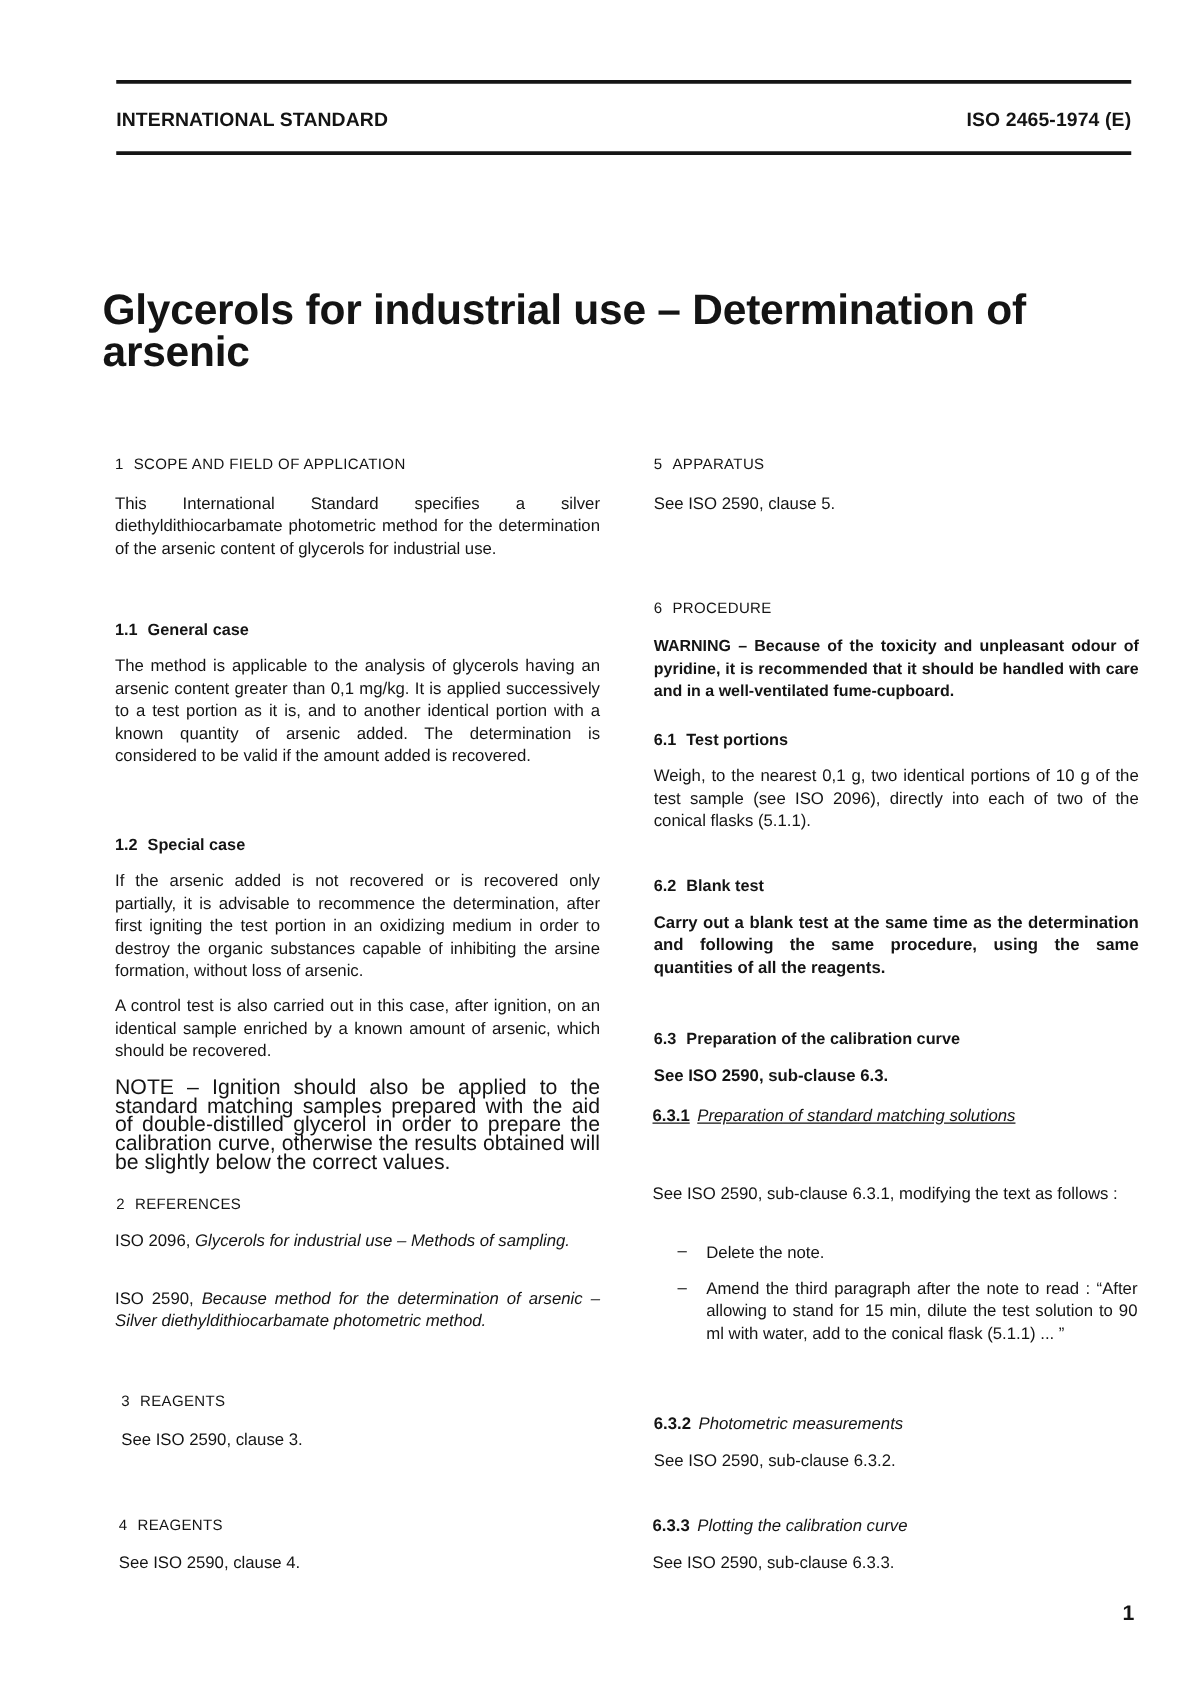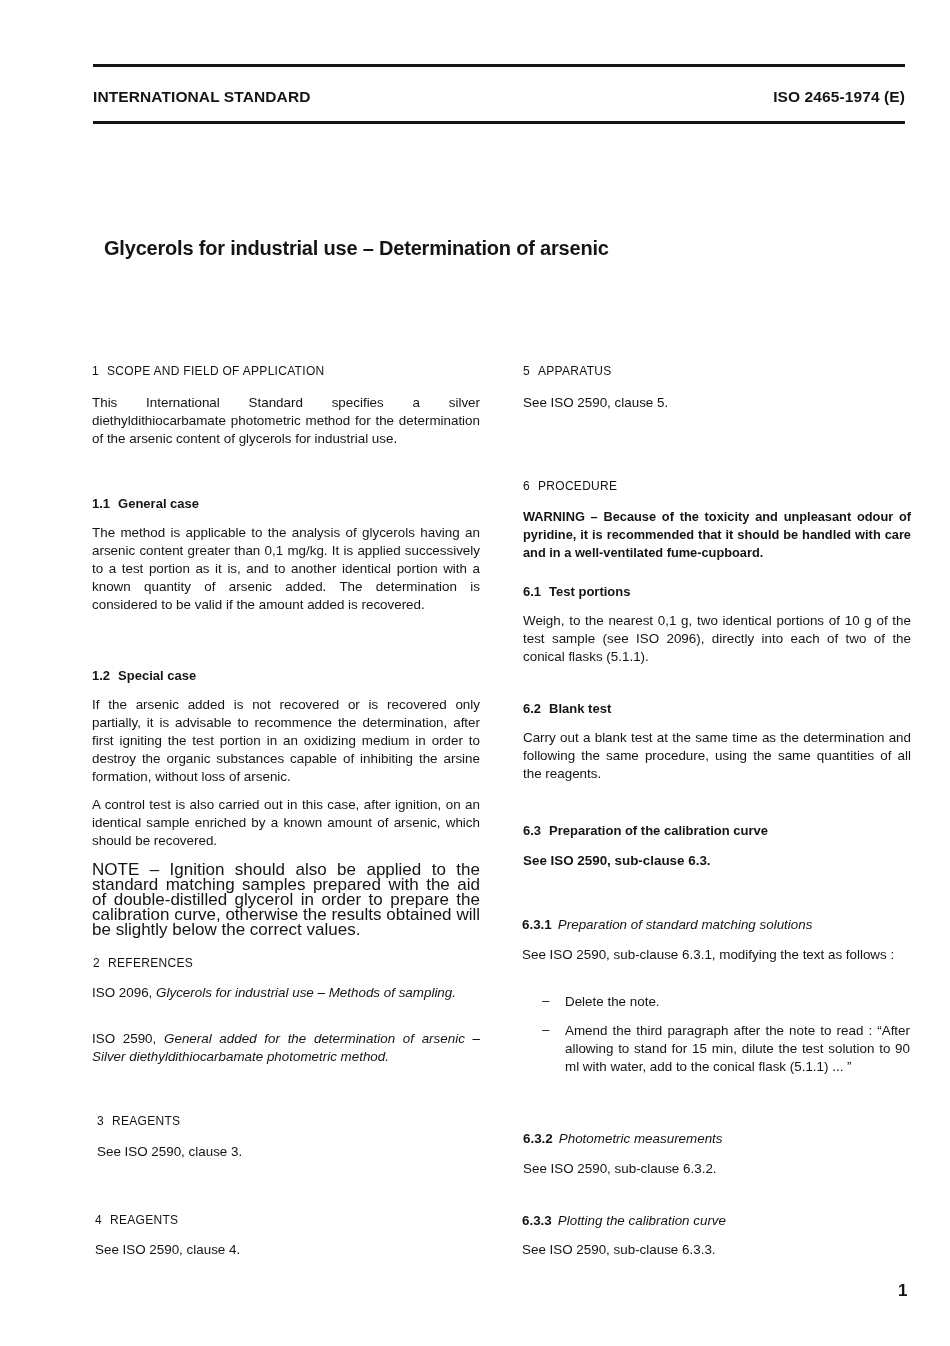--- a/index.html
+++ b/index.html
@@ -1,20 +1,20 @@
 <!DOCTYPE html>
 <html><head>
 <meta charset="utf-8">
 <style>
   html, body { margin: 0; padding: 0; background: #ffffff; }
   body { width: 950px; height: 1346px; position: relative; overflow: hidden;
          font-family: "Liberation Sans", sans-serif; color: #141414; }
   .rule { position: absolute; left: 93px; width: 812px; height: 3px; background: #151515; }
   .hdr { position: absolute; top: 88px; font-size: 15.5px; font-weight: bold; letter-spacing: 0.1px; }
-  .title { position: absolute; left: 104px; top: 231px; width: 830px; font-size: 20px; font-weight: bold;
+  .title { position: absolute; left: 82px; top: 231px; width: 830px; font-size: 34px; font-weight: bold;
            line-height: 34px; letter-spacing: -0.2px; }
   .h1 { position: absolute; font-weight: normal; font-size: 12px; letter-spacing: 0.3px; }
   .h2 { position: absolute; font-weight: bold; font-size: 13px; }
   .h3 { position: absolute; font-size: 13.4px; }
   .h3 b { font-weight: bold; margin-right: 6px; }
   .h3 i { font-style: italic; }
   .p { position: absolute; width: 388px; text-align: justify; font-size: 13.4px; line-height: 18px; }
   .p i { font-style: italic; }
   .note { position: absolute; width: 388px; text-align: justify; font-size: 17px; line-height: 15px; }
   .warn { font-weight: bold; font-size: 12.8px; }
@@ -55,21 +55,21 @@
 
   <div class="h1" style="left:93px;top:956px;">
     <span class="num">2</span><span>REFERENCES</span>
   </div>
   <div class="p" style="left:92px;top:984px;">
     <span>ISO 2096,</span>
     <i>Glycerols for industrial use – Methods of sampling.</i>
   </div>
   <div class="p" style="left:92px;top:1030px;">
     <span>ISO 2590,</span>
-    <i>General added for the determination of arsenic – Silver diethyldithiocarbamate photometric method.</i>
+    <i>Because method for the determination of arsenic – Silver diethyldithiocarbamate photometric method.</i>
   </div>
 
   <div class="h1" style="left:97px;top:1114px;">
     <span class="num">3</span><span>REAGENTS</span>
   </div>
   <div class="p" style="left:97px;top:1143px;">See ISO 2590, clause 3.</div>
 
   <div class="h1" style="left:95px;top:1213px;">
     <span class="num">4</span><span>REAGENTS</span>
   </div>
@@ -88,28 +88,28 @@
   <div class="p warn" style="left:523px;top:508px;">WARNING – Because of the toxicity and unpleasant odour of pyridine, it is recommended that it should be handled with care and in a well-ventilated fume-cupboard.</div>
 
   <div class="h2" style="left:523px;top:584px;">
     <span class="num">6.1</span><span>Test portions</span>
   </div>
   <div class="p" style="left:523px;top:612px;">Weigh, to the nearest 0,1 g, two identical portions of 10 g of the test sample (see ISO 2096), directly into each of two of the conical flasks (5.1.1).</div>
 
   <div class="h2" style="left:523px;top:701px;">
     <span class="num">6.2</span><span>Blank test</span>
   </div>
-  <div class="p" style="left:523px;top:729px;">Carry out a blank test at the same time as the determination and following the same procedure, using the same quantities of all the reagents.</div>
+  <div class="p" style="left:523px;top:729px;font-weight:bold;">Carry out a blank test at the same time as the determination and following the same procedure, using the same quantities of all the reagents.</div>
 
   <div class="h2" style="left:523px;top:823px;">
     <span class="num">6.3</span><span>Preparation of the calibration curve</span>
   </div>
   <div class="p" style="left:523px;top:852px;font-weight:bold;">See ISO 2590, sub-clause 6.3.</div>
 
-  <div class="h3" style="left:522px;top:917px;">
+  <div class="h3" style="left:522px;top:885px;text-decoration:underline;">
     <b>6.3.1</b><i>Preparation of standard matching solutions</i>
   </div>
   <div class="p" style="left:522px;top:946px;">See ISO 2590, sub-clause 6.3.1, modifying the text as follows :</div>
   <div class="dash" style="left:542px;top:993px;">–</div>
   <div class="li" style="left:565px;top:993px;">Delete the note.</div>
   <div class="dash" style="left:542px;top:1022px;">–</div>
   <div class="li" style="left:565px;top:1022px;">Amend the third paragraph after the note to read : “After allowing to stand for 15 min, dilute the test solution to 90 ml with water, add to the conical flask (5.1.1) ... ”</div>
 
   <div class="h3" style="left:523px;top:1131px;">
     <b>6.3.2</b><i>Photometric measurements</i>

